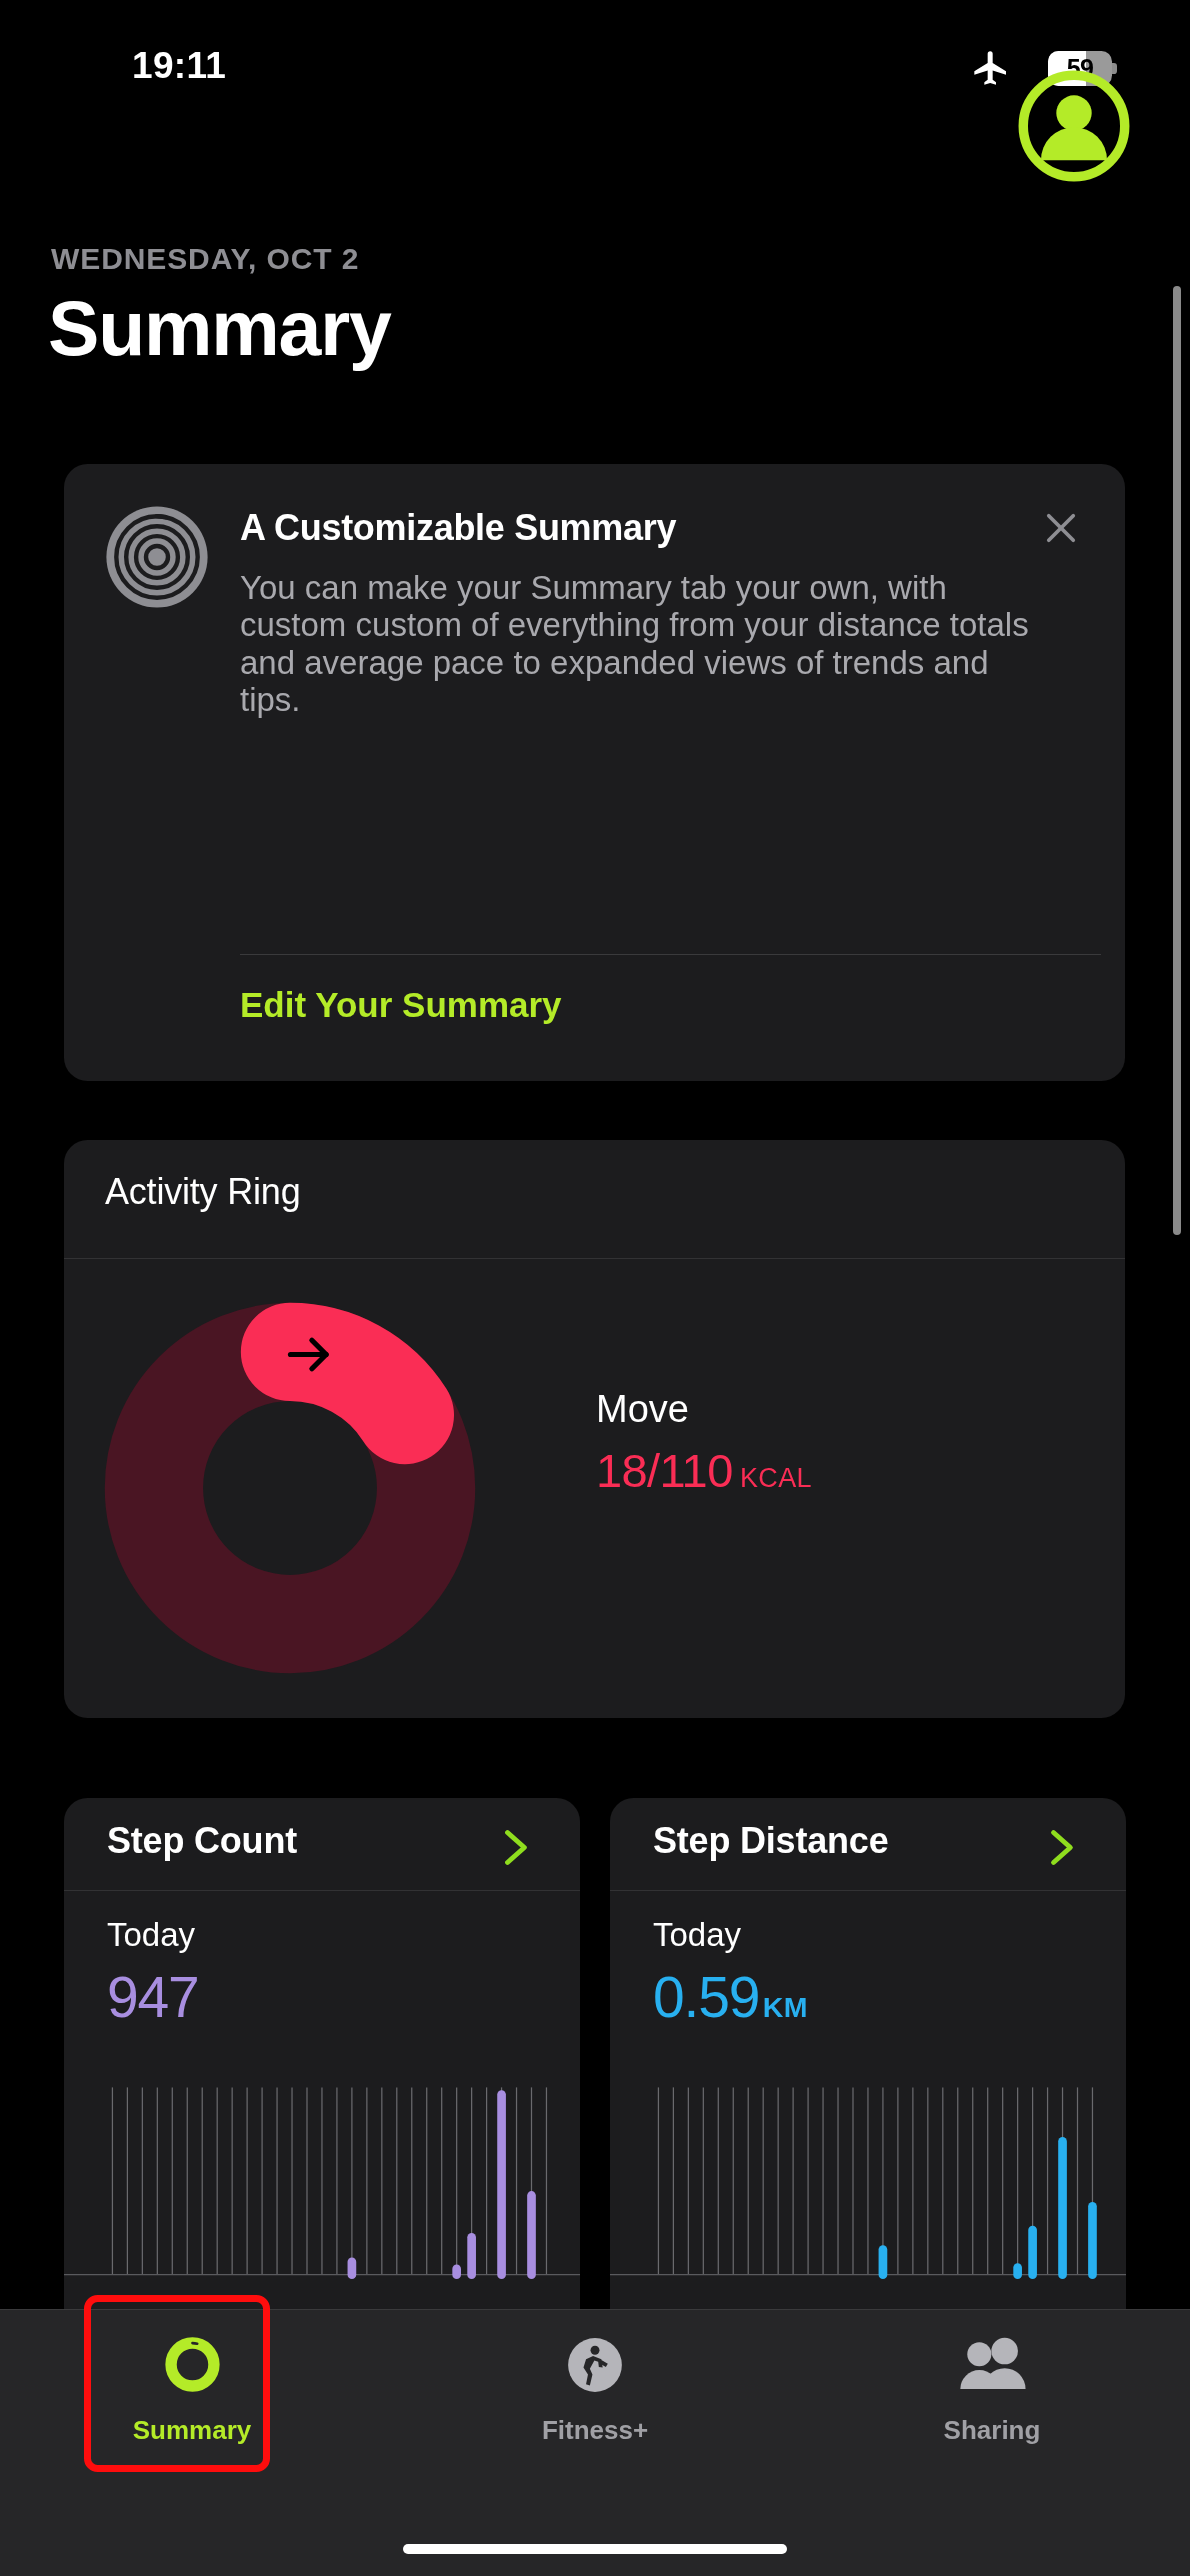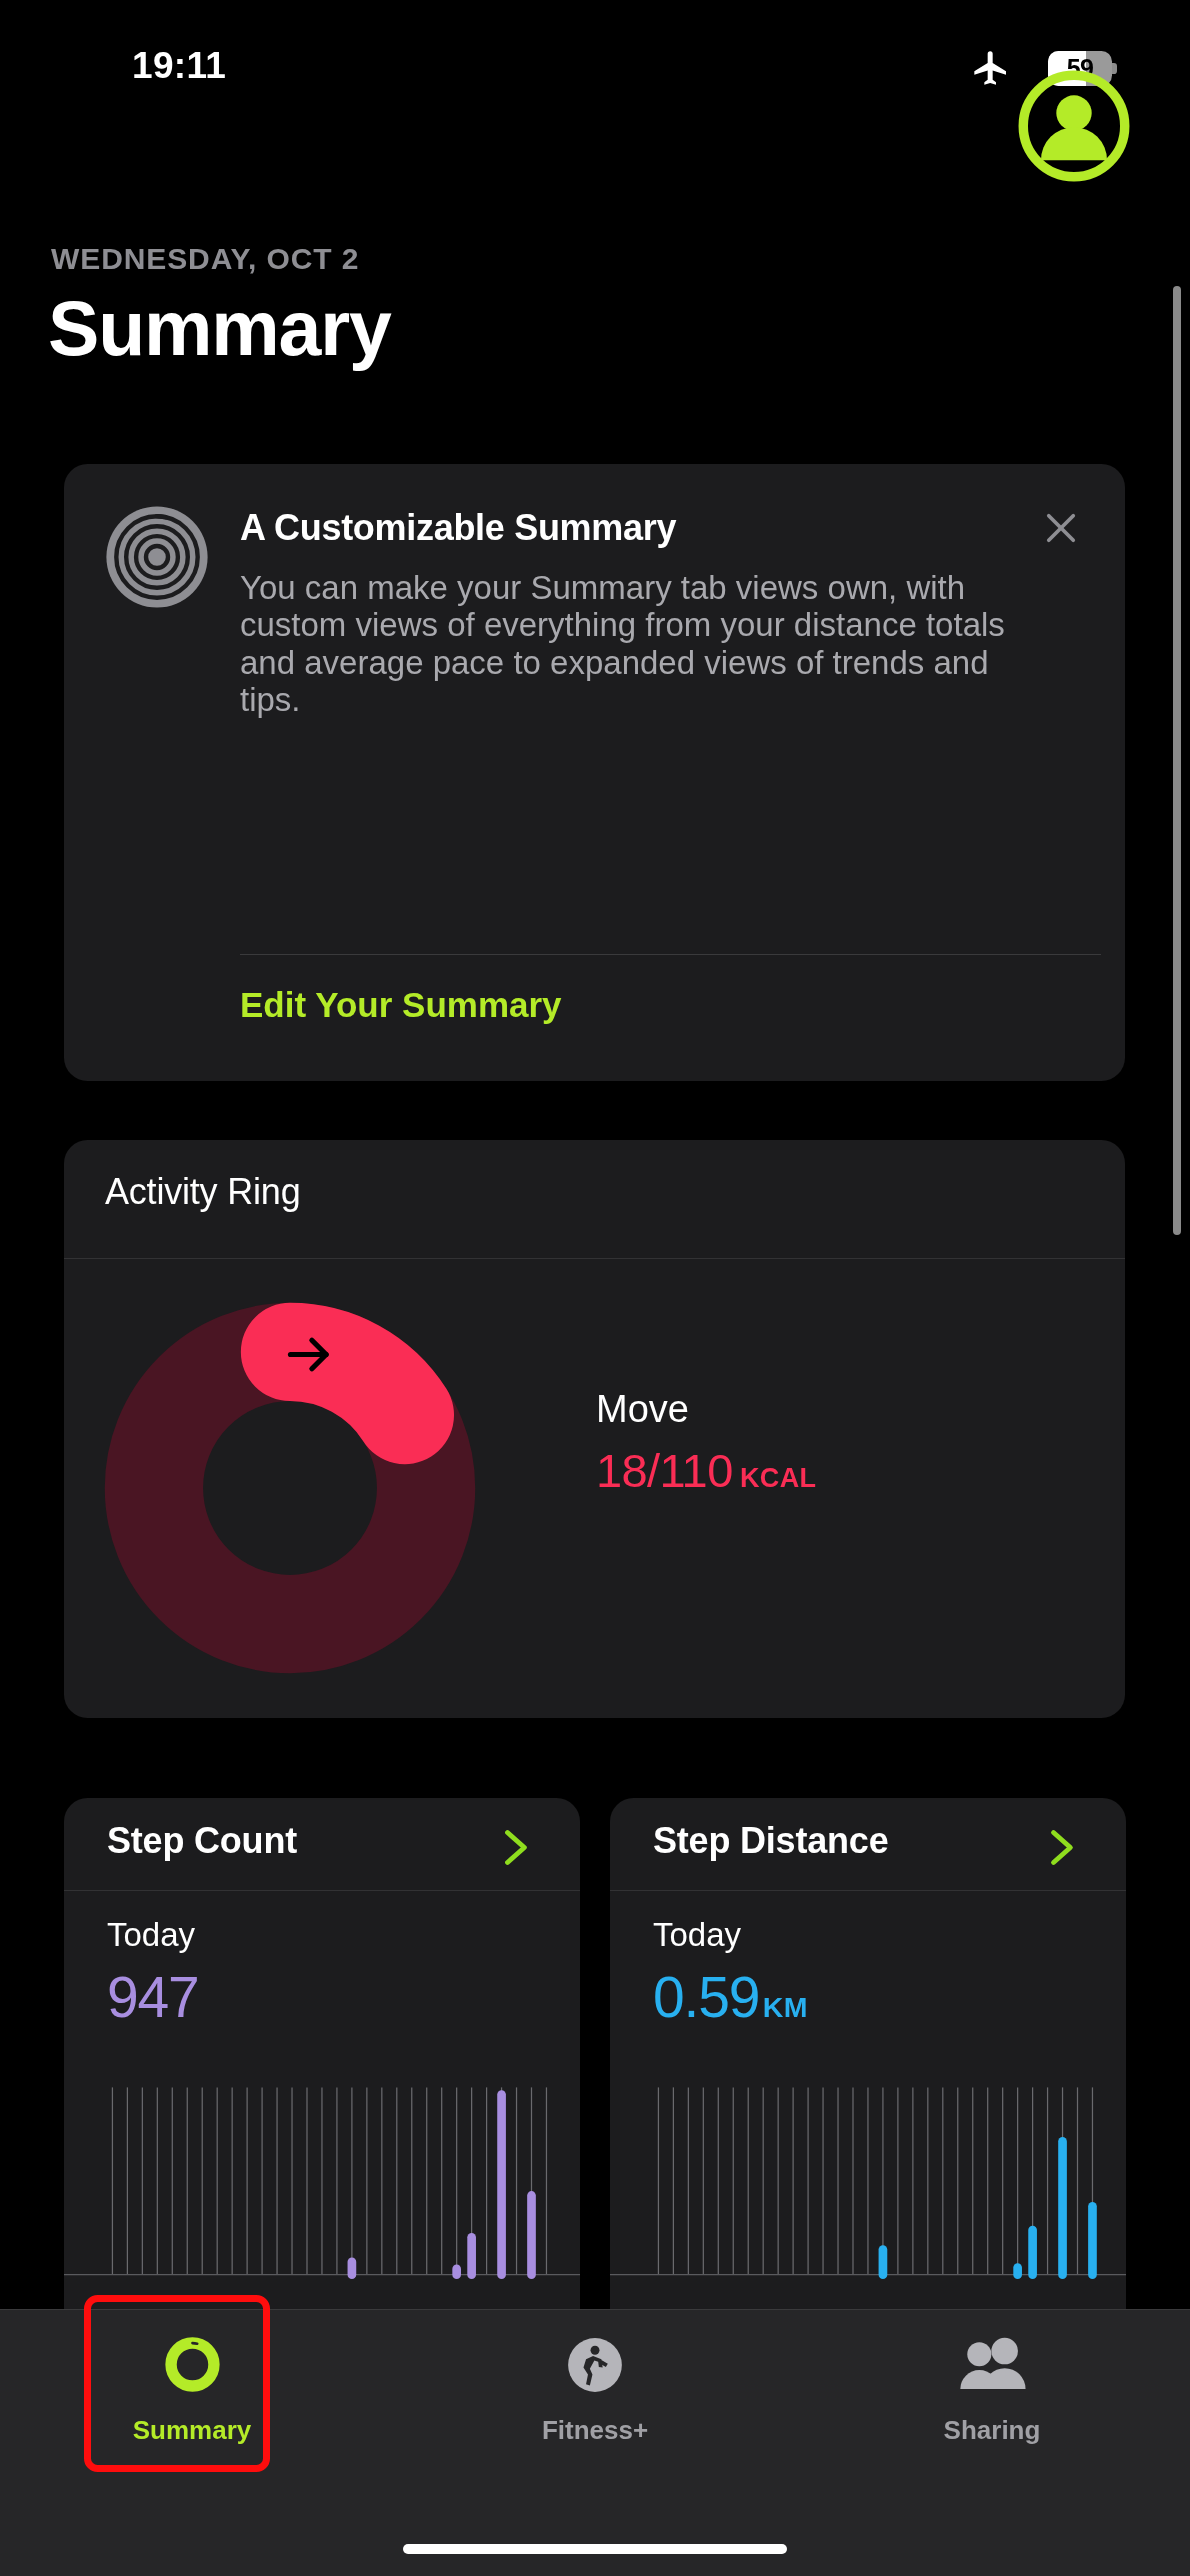--- a/index.html
+++ b/index.html
@@ -87,21 +87,21 @@
   }
   #ring-card-divider { position:absolute; left:0; top:118px; width:1061px; height:1.2px; background:#323234; }
   #ring-graphic { position:absolute; left:37px; top:159px; width:378px; height:378px; }
   #ring-arrow { position:absolute; left:217px; top:186px; }
   #move-label {
     position:absolute; left:532px; top:248px;
     font-size:38px; font-weight:400; color:#fff;
   }
   #move-value-row { position:absolute; left:532px; top:303px; display:flex; align-items:baseline; }
   #move-value { font-size:47px; font-weight:400; color:#fa2d55; letter-spacing:-0.6px; }
-  #move-unit { font-size:27px; font-weight:700; color:#fa2d55; margin-left:7.4px; letter-spacing:0.3px;text-align:center; }
+  #move-unit { font-size:27px; font-weight:400; color:#fa2d55; margin-left:7.4px; letter-spacing:0.3px;text-align:center; }
 
   
   .metric-card { top:1798px; width:516px; height:648px; }
   #step-count-card { left:64px; }
   #step-distance-card { left:610px; }
   .metric-header { position:relative; height:92px; }
   .metric-title {
     position:absolute; left:43px; top:22px;
     font-size:36px; font-weight:700; color:#fff; letter-spacing:-0.2px;
   }
@@ -196,21 +196,21 @@
         <path d="M50 13 A37 37 0 0 1 58 14" fill="none" stroke="#1c1c1e" stroke-width="4" stroke-linecap="round"></path>
       </svg>
     </span>
     <div id="promo-title">A Customizable Summary</div>
     <div id="promo-close">
       <svg width="42" height="42" viewBox="0 0 24 24" fill="none" stroke="#8e8e93" stroke-width="2.1" stroke-linecap="round">
         <line x1="5" y1="5" x2="19" y2="19"></line>
         <line x1="19" y1="5" x2="5" y2="19"></line>
       </svg>
     </div>
-    <div id="promo-body">You can make your Summary tab views own, with custom views of everything from your distance totals and average pace to expanded views of trends and tips.</div>
+    <div id="promo-body">You can make your Summary tab your own, with custom custom of everything from your distance totals and average pace to expanded views of trends and tips.</div>
     <div id="promo-sep"></div>
     <div id="promo-action">Edit Your Summary</div>
   </div>
 
   <div class="card" id="ring-card">
     <div id="ring-card-title">Activity Ring</div>
     <div id="ring-card-divider"></div>
     <span id="ring-graphic">
       <svg width="378" height="378" viewBox="0 0 200 200">
         <circle cx="100" cy="100" r="72" fill="none" stroke="#4a1523" stroke-width="52"></circle>

